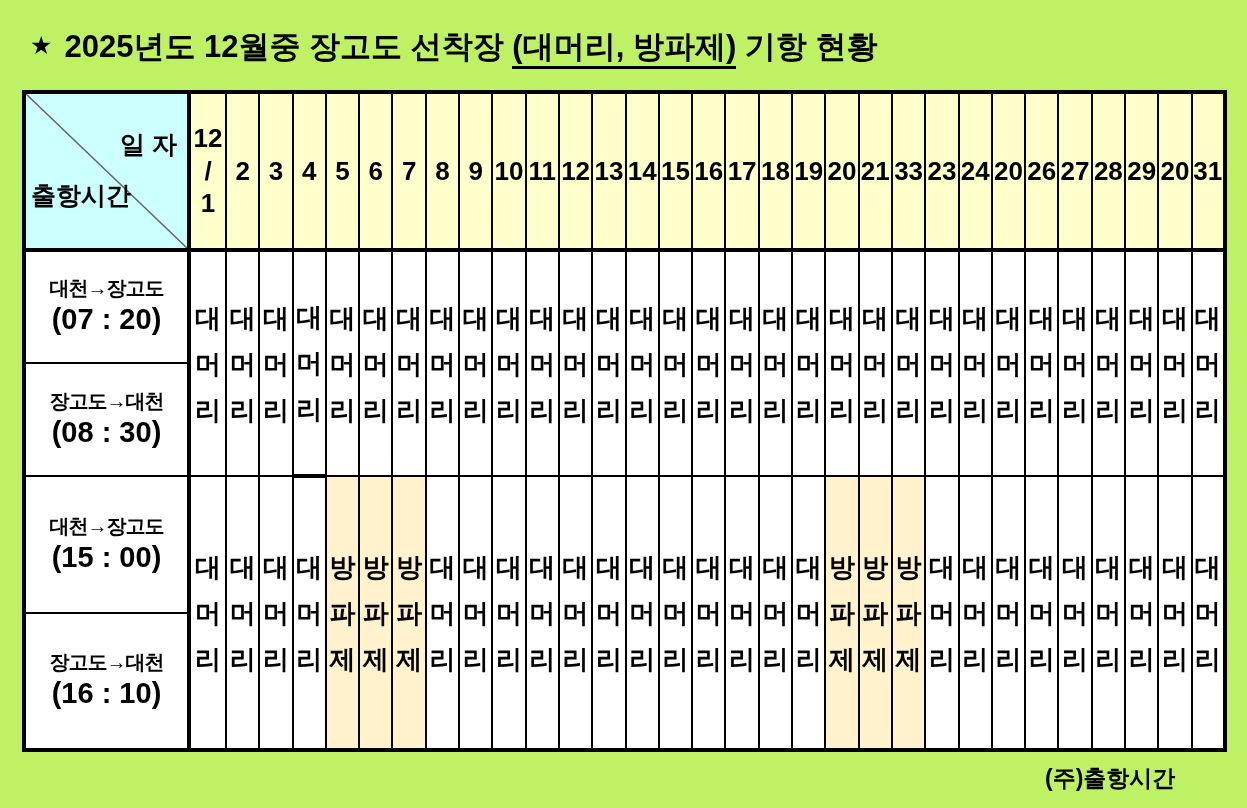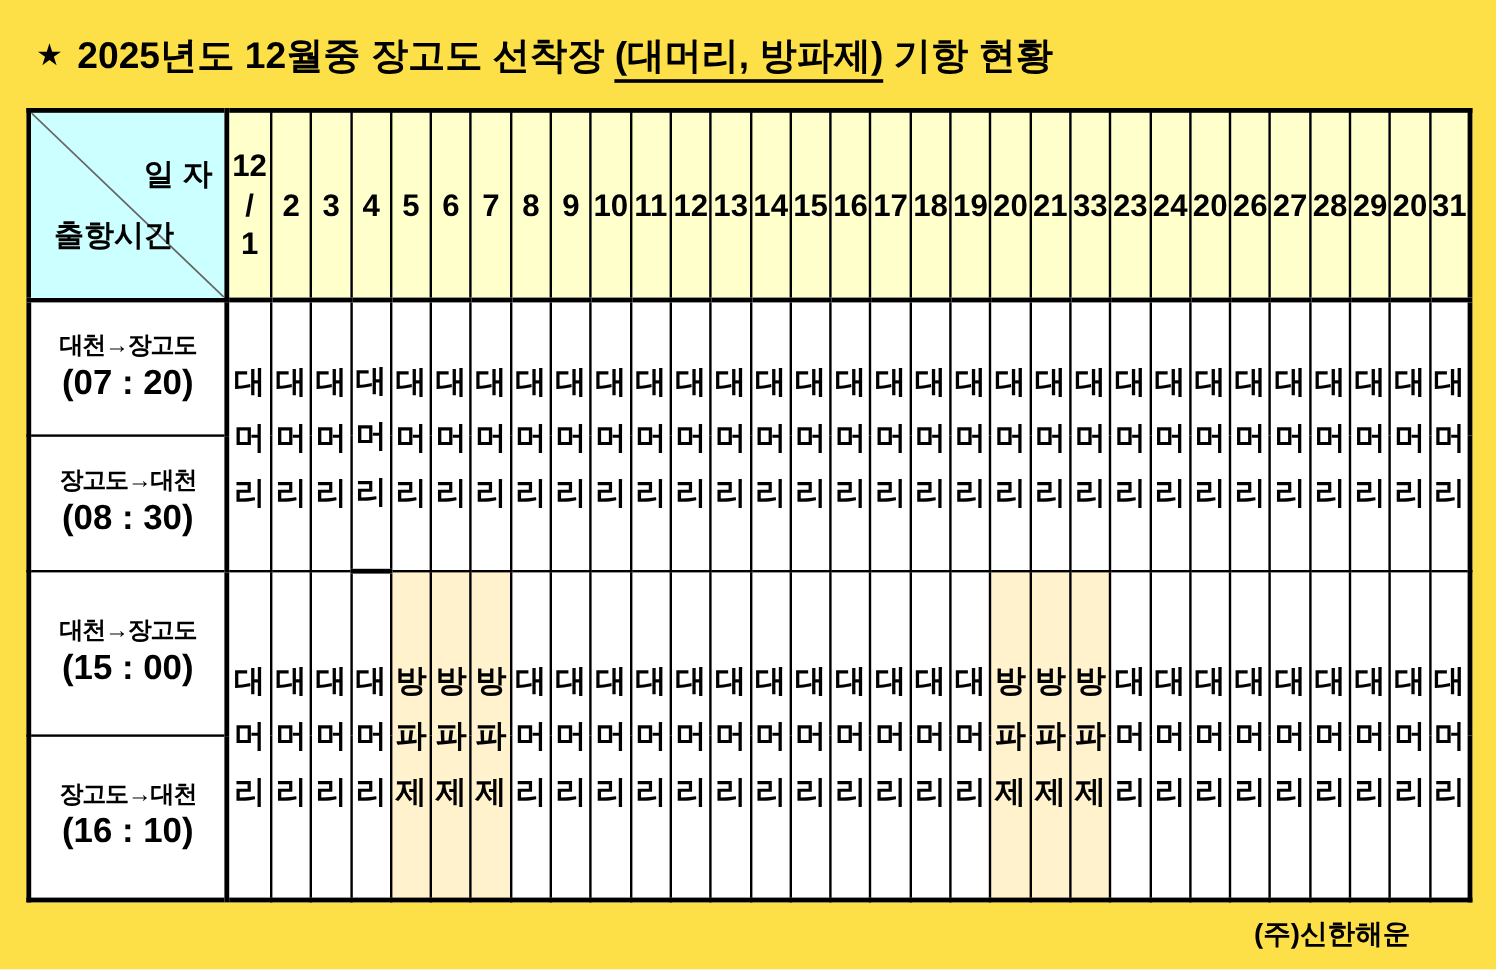--- a/index.html
+++ b/index.html
@@ -1,18 +1,18 @@
 <!DOCTYPE html>
 <html style="--corner-bg: #CCFFFF; --date-header-bg: #FFFFCC; --highlight-bg: #FFF2CC; --border: #000000; --diagonal-line: #666666;"><head>
 <meta charset="utf-8">
 <style>
   * { box-sizing: border-box; margin: 0; padding: 0; }
   html,body { width:1247px; height:808px; background:#ffffff;
     font-family:"Liberation Sans","DejaVu Sans",sans-serif; color:#000; }
-  .page { position:relative; width:1247px; height:808px; background:#fde047; overflow:hidden;padding-left:28px; }
+  .page { position:relative; width:1247px; height:808px; background:#bef264; overflow:hidden;padding-left:28px; }
 
   
   .title { position:absolute; left:30px; top:26px; font-size:31px; font-weight:bold;
            white-space:nowrap; letter-spacing:0px; }
   .title .star { font-size:25px; margin-right:12px; vertical-align:3px; }
   .title .u { border-bottom:3px solid #000; padding-bottom:2px; }
 
   
   table.sched { position:absolute; left:22px; top:90px; width:1205px;
                 border-collapse:collapse; table-layout:fixed; background:#fff;
@@ -22,21 +22,21 @@
 
   tr.hdr td { height:158px; background:var(--date-header-bg);
               border-bottom-width:4px; font-size:26px; }
   tr.hdr td.corner { background:var(--corner-bg); }
   td.dh div { line-height:1.25; }
 
   td.corner { position:relative; border-right-width:4px; }
   .diag { position:absolute; left:0; top:0; width:100%; height:100%; }
   .diag line { stroke:var(--diagonal-line); stroke-width:1.5; }
   .c-top { position:absolute; top:34px; right:10px; font-size:25px; }
-  .c-bot { position:absolute; bottom:36px; left:19px; font-size:25px; }
+  .c-bot { position:absolute; bottom:36px; left:5px; font-size:25px; }
 
   td.rh { border-right-width:4px; }
   td.rh .route { font-size:20px; letter-spacing:-1px; line-height:1.3; }
   td.rh .time  { font-size:29px; letter-spacing:0px; line-height:1.3; }
   tr.r1 td.rh, tr.r2 td.rh { height:112px; }
   tr.r3 td.rh, tr.r4 td.rh { height:136px; }
 
   td.vc { background:#fff; }
   td.vc.hl { background:var(--highlight-bg); }
   td.vc.thickb { border-bottom-width:4px; }
@@ -592,15 +592,15 @@
         </tr>
         <tr class="r4">
           <td class="rh">
             <div class="route">장고도→대천</div>
             <div class="time">(16 : 10)</div>
           </td>
         </tr>
       </tbody>
   </table>
 
-  <div class="footer">(주)신한해운</div>
+  <div class="footer">(주)출항시간</div>
 
 </div>
 
 </body></html>

